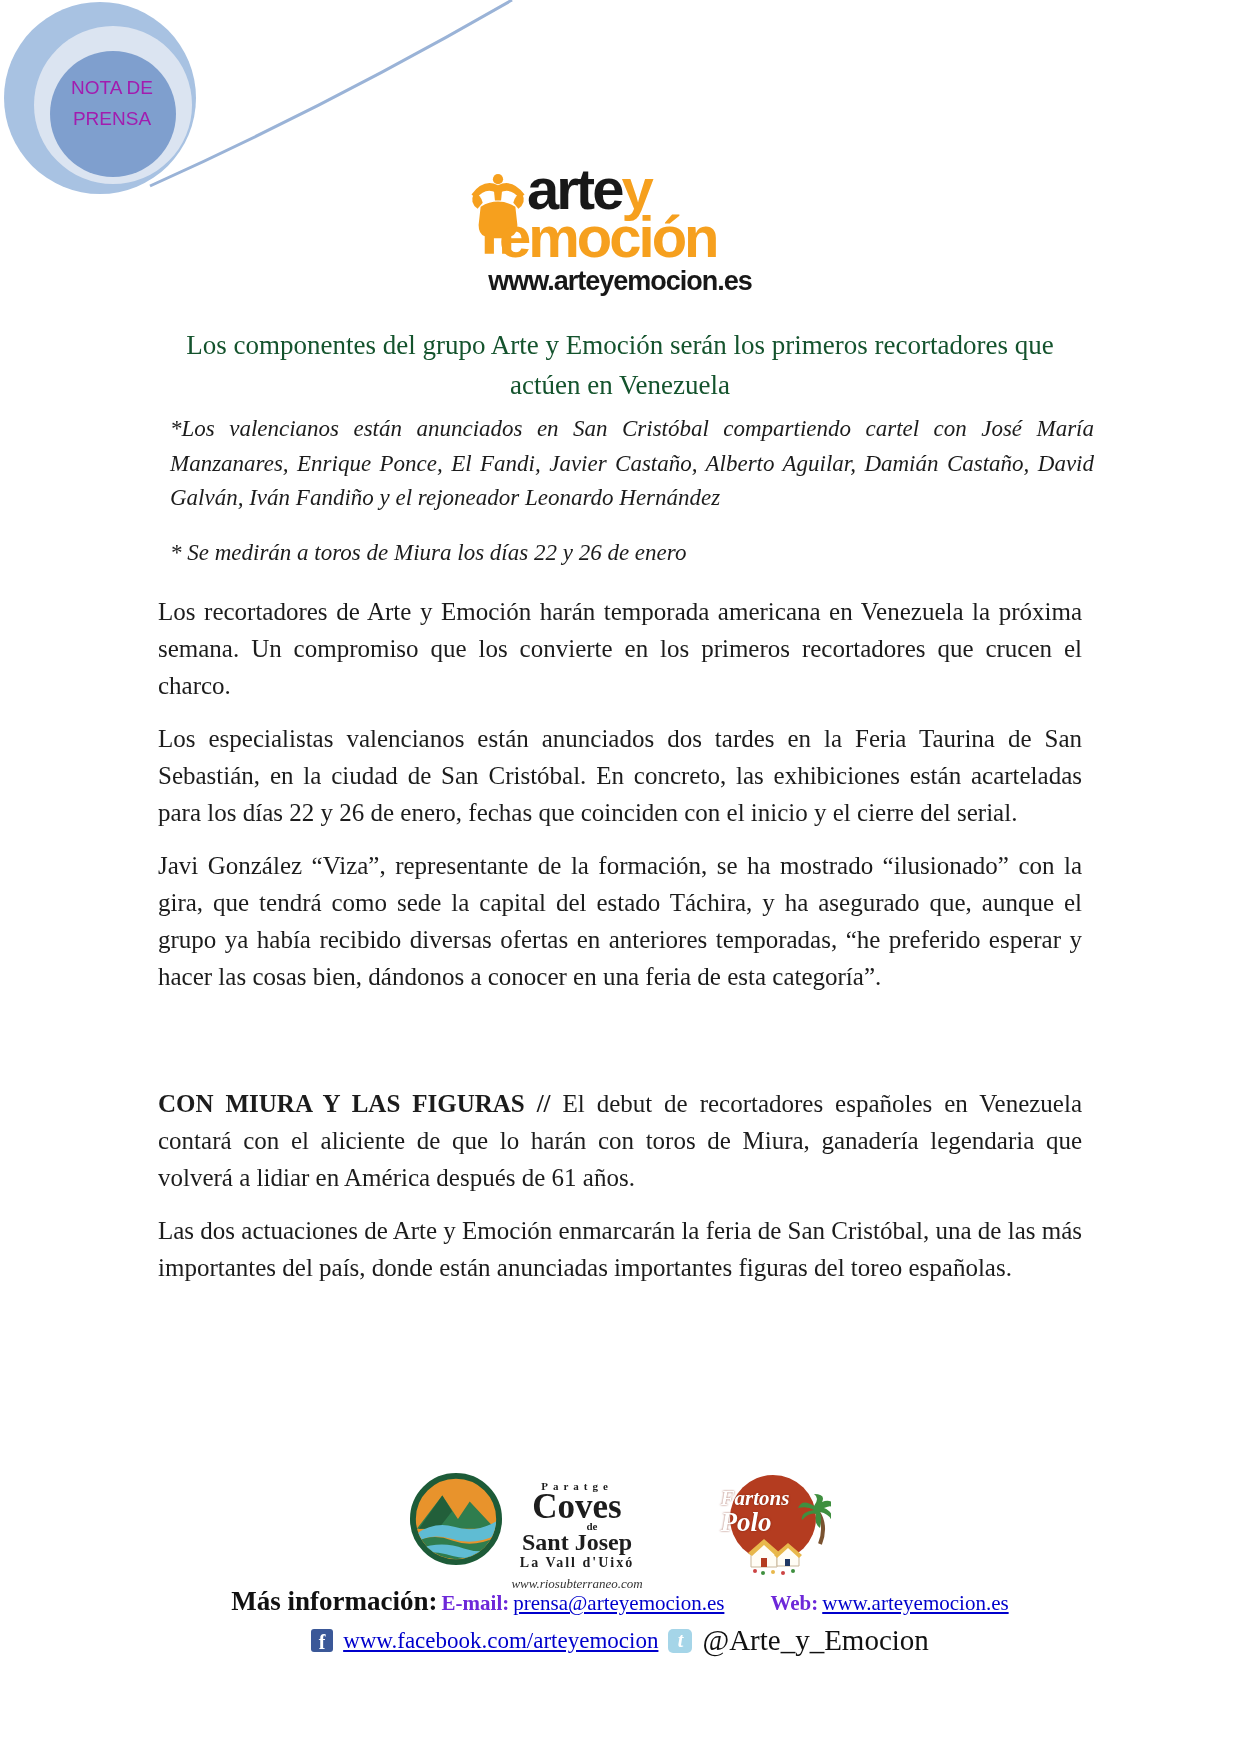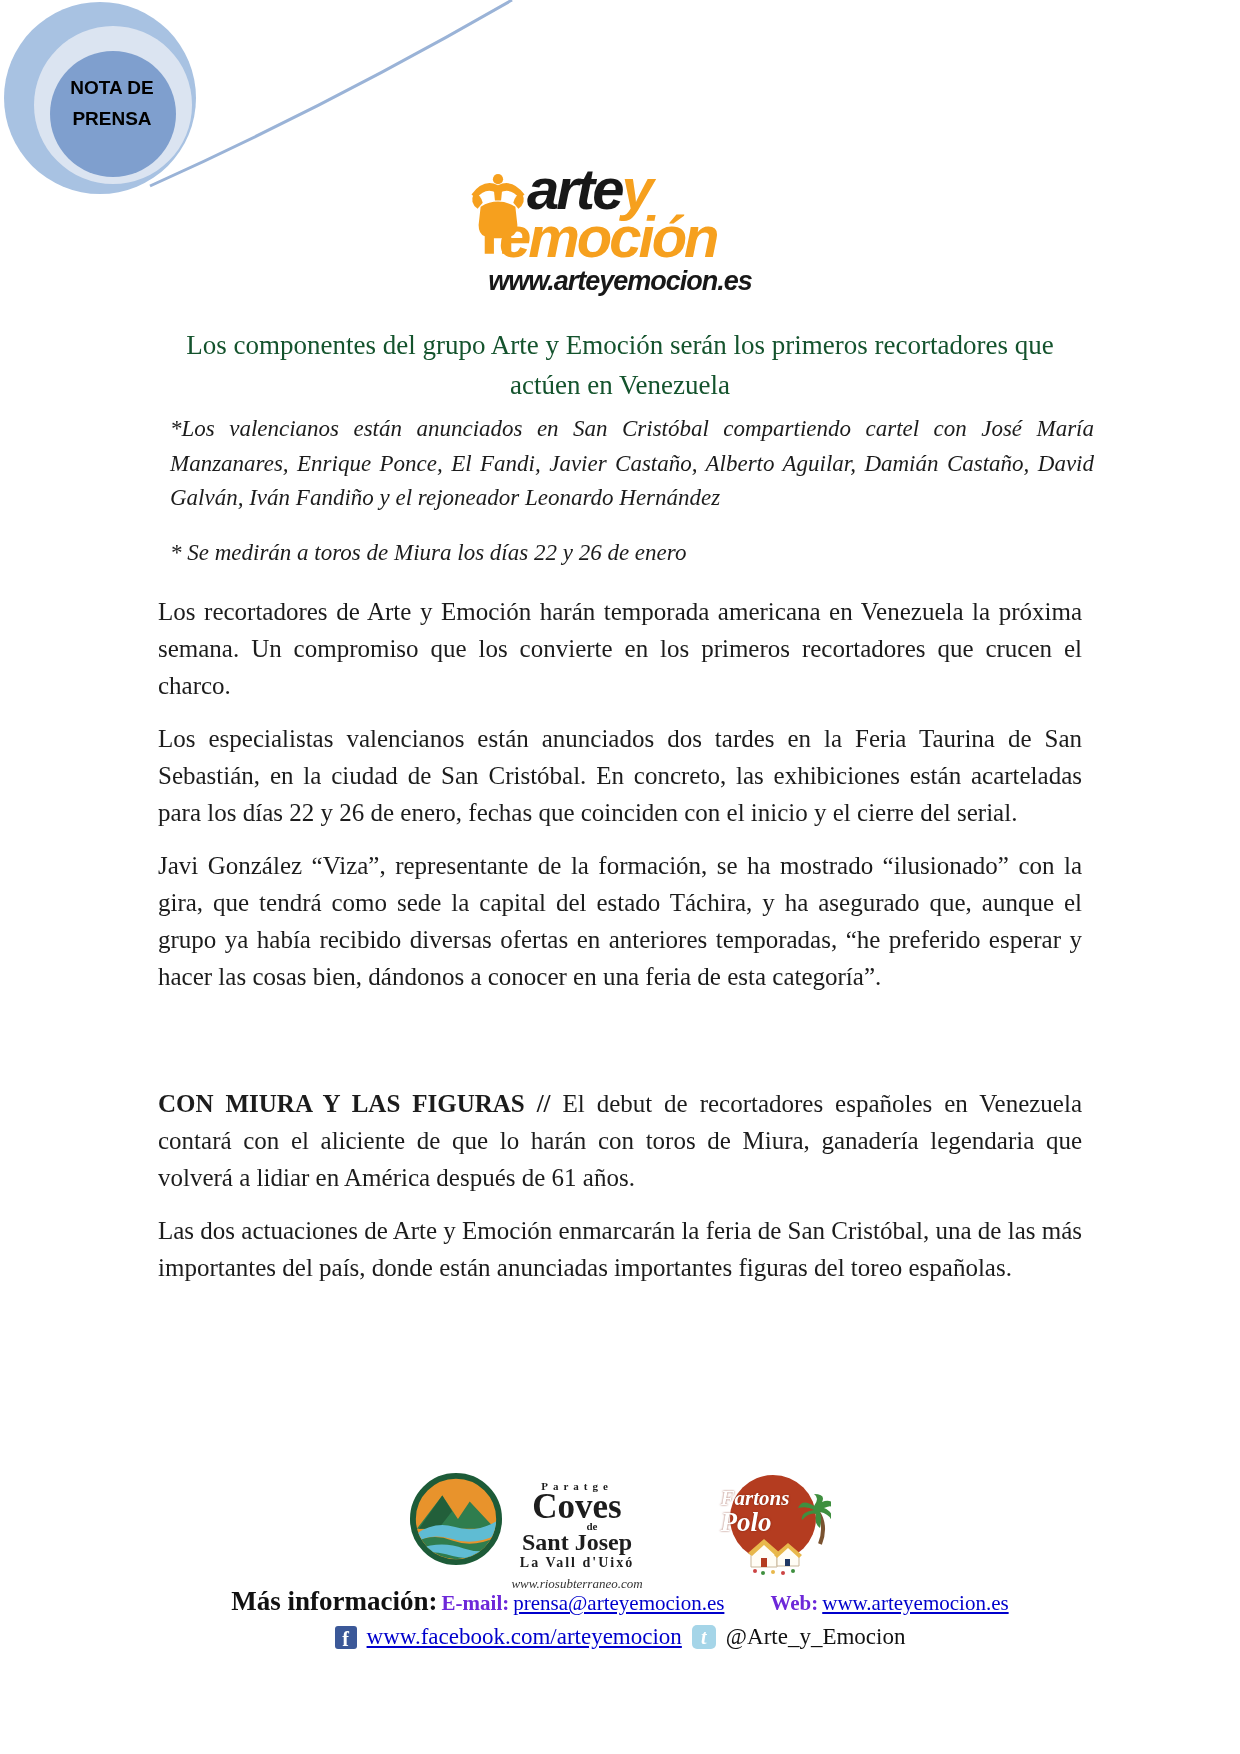--- a/index.html
+++ b/index.html
@@ -2,25 +2,25 @@
 <html><head>
 <meta charset="utf-8">
 <style>
   html,body{margin:0;padding:0;background:#888;}
   .page{position:relative;width:1240px;height:1754px;margin:0 auto;background:#ffffff;overflow:hidden;
         font-family:"Liberation Serif",serif;color:#1c1c1c;}
 
   
   .decor{position:absolute;left:0;top:0;}
   .badge-text{position:absolute;left:30px;top:72px;width:164px;text-align:center;
-              font-family:"Liberation Sans",sans-serif;font-weight:bold;font-size:19px;
-              line-height:31px;color:#000000;}
-
-  
-  .logo{position:absolute;left:50%;top:166px;transform:translateX(-50%);width:310px;height:138px;font-style:italic;}
+              font-family:"Liberation Sans",sans-serif;font-weight:normal;font-size:19px;
+              line-height:31px;color:#a21caf;}
+
+  
+  .logo{position:absolute;left:50%;top:166px;transform:translateX(-50%);width:310px;height:138px;}
   .logo .bull-svg{position:absolute;left:2px;top:6px;}
   .logo-l1{position:absolute;left:62px;top:-6px;font-family:"Liberation Sans",sans-serif;
            font-weight:bold;font-size:58px;letter-spacing:-3px;line-height:58px;}
   .logo-l1 .arte{color:#181818;}
   .logo-l1 .y{color:#f6a01e;}
   .logo-l2{position:absolute;left:34px;top:42px;font-family:"Liberation Sans",sans-serif;
            font-weight:bold;font-size:58px;letter-spacing:-3px;line-height:58px;color:#f6a01e;}
   .logo-url{position:absolute;left:0;top:100px;width:100%;text-align:center;
             font-family:"Liberation Sans",sans-serif;font-weight:bold;font-size:27px;
             letter-spacing:-1px;color:#181818;}
@@ -61,21 +61,21 @@
 
   
   .contact-line{position:absolute;top:1586px;left:0;width:100%;text-align:center;white-space:nowrap;}
   .contact-line .big-label{font-size:27px;font-weight:bold;color:#111;}
   .contact-line .label{font-size:21px;font-weight:bold;color:#6d28d9;}
   .contact-line .weblabel{margin-left:42px;}
   a.doc-link{color:#0000cc;text-decoration:underline;font-size:21px;cursor:pointer;}
   .social-line{position:absolute;top:1624px;left:0;width:100%;display:flex;justify-content:center;
                align-items:center;gap:10px;}
   .social-line a.doc-link{font-size:23px;}
-  .handle{font-size:23px;color:#111;}
+  .handle{font-size:29px;color:#111;}
   .fb-icon{display:inline-flex;width:22px;height:23px;background:#3b5898;border-radius:3px;
            align-items:flex-end;justify-content:center;color:#fff;
            font-family:"Liberation Serif",serif;font-weight:bold;font-size:20px;line-height:20px;}
   .tw-icon{display:inline-flex;width:24px;height:24px;background:#a5d5e8;border-radius:5px;
            align-items:center;justify-content:center;color:#fff;
            font-family:"Liberation Serif",serif;font-weight:bold;font-style:italic;font-size:20px;}
 </style>
 </head>
 <body>
 

